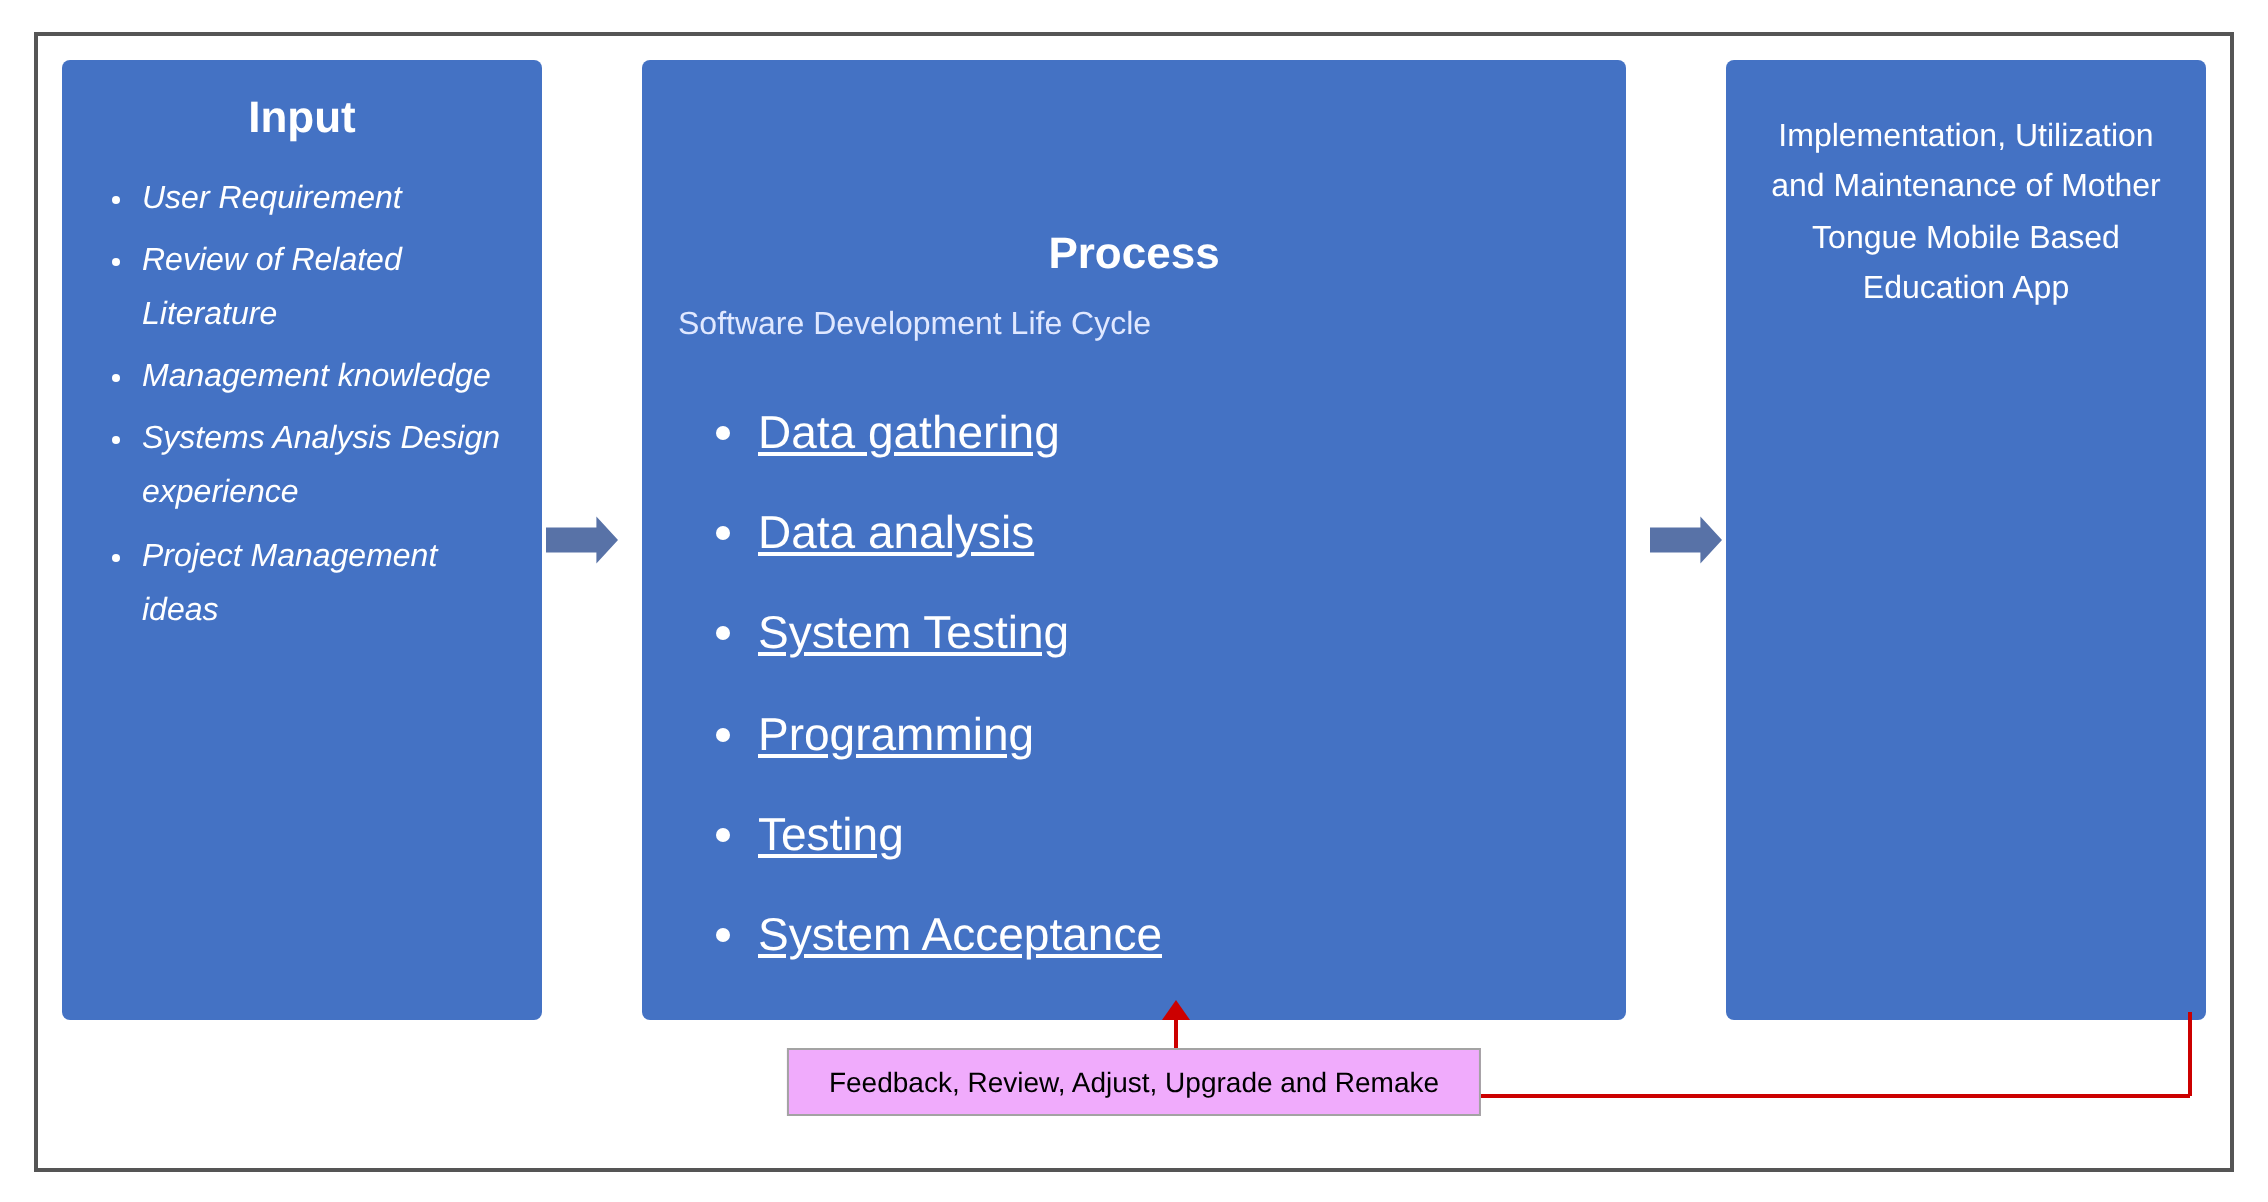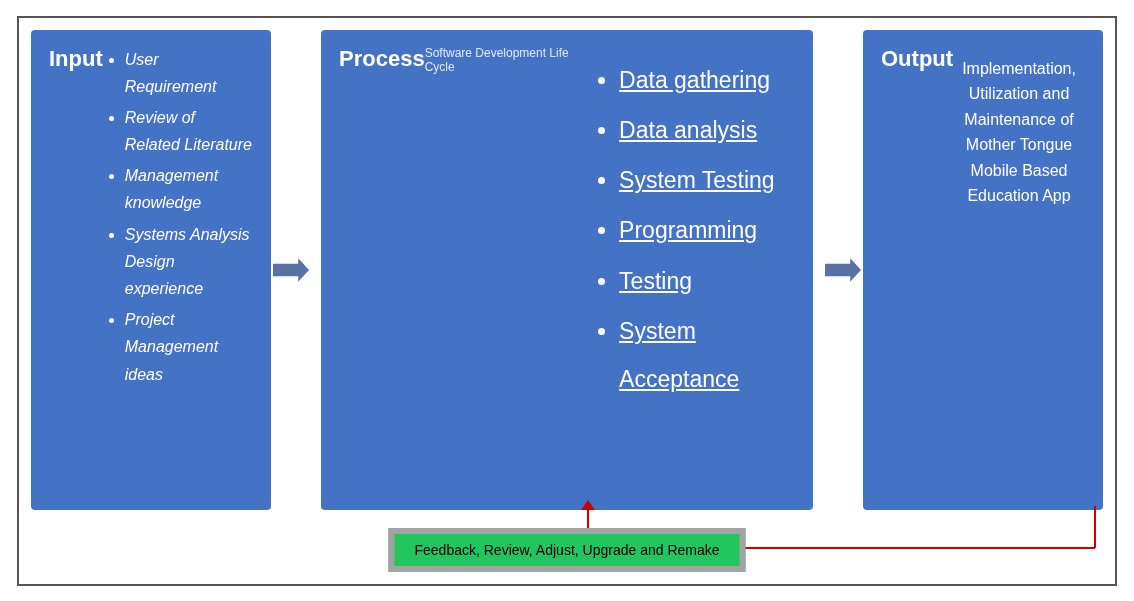--- a/index.html
+++ b/index.html
@@ -26,21 +26,21 @@
       align-items: center;
       gap: 0;
       height: 480px;
     }
     .box {
       background: #4472C4;
       color: #fff;
       border-radius: 4px;
       padding: 16px 18px;
       display: flex;
-      flex-direction: row;
+      flex-direction: column;
       height: 100%;
     }
     .box-input {
       width: 240px;
       flex-shrink: 0;
     }
     .box-process {
       flex: 1;
       margin: 0 10px;
       justify-content: flex-end;
@@ -49,22 +49,23 @@
       width: 240px;
       flex-shrink: 0;
     }
     .box-title {
       font-size: 22px;
       font-weight: bold;
       text-align: center;
       margin-bottom: 14px;
     }
     .box-subtitle {
-      font-size: 12px;
+      font-size: 16px;
       color: #e0e8ff;
+      margin-bottom: 10px;
     }
     .bullet-list {
       list-style: disc;
       padding-left: 22px;
       font-size: 16px;
       line-height: 1.7;
       font-style: italic;
     }
     .bullet-list li {
       margin-bottom: 4px;
@@ -93,25 +94,25 @@
       display: flex;
       align-items: center;
       justify-content: center;
     }
     .arrow-right svg {
       width: 36px;
       height: 30px;
     }
     .feedback-box {
       position: absolute;
-      bottom: 12px;
+      bottom: 26px;
       left: 50%;
       transform: translateX(-50%);
-      border: 6px solid #a3a3a3;
-      background: #22c55e;
+      border: 1px solid #a3a3a3;
+      background: #f0abfc;
       padding: 8px 20px;
       font-size: 14px;
       white-space: nowrap;
       z-index: 10;
     }
   </style>
 </head>
 <body>
 
 <div class="outer-container">
@@ -147,21 +148,20 @@
       </ul>
     </div>
 
     <div class="arrow-right">
       <svg viewBox="0 0 40 30" xmlns="http://www.w3.org/2000/svg">
         <polygon points="0,8 28,8 28,2 40,15 28,28 28,22 0,22" fill="#3B5998" opacity="0.85"></polygon>
       </svg>
     </div>
 
     <div class="box box-output">
-      <div class="box-title">Output</div>
       <div class="output-text">Implementation, Utilization and Maintenance of Mother Tongue Mobile Based Education App</div>
     </div>
   </div>
 
   <svg style="position:absolute; bottom:8px; left:12px; right:12px; width:calc(100% - 24px); height:70px; overflow:visible;">
 
     <line x1="1064" y1="0" x2="1064" y2="42" stroke="#c00" stroke-width="2"></line>
 
     <line x1="557" y1="42" x2="1064" y2="42" stroke="#c00" stroke-width="2"></line>
 

